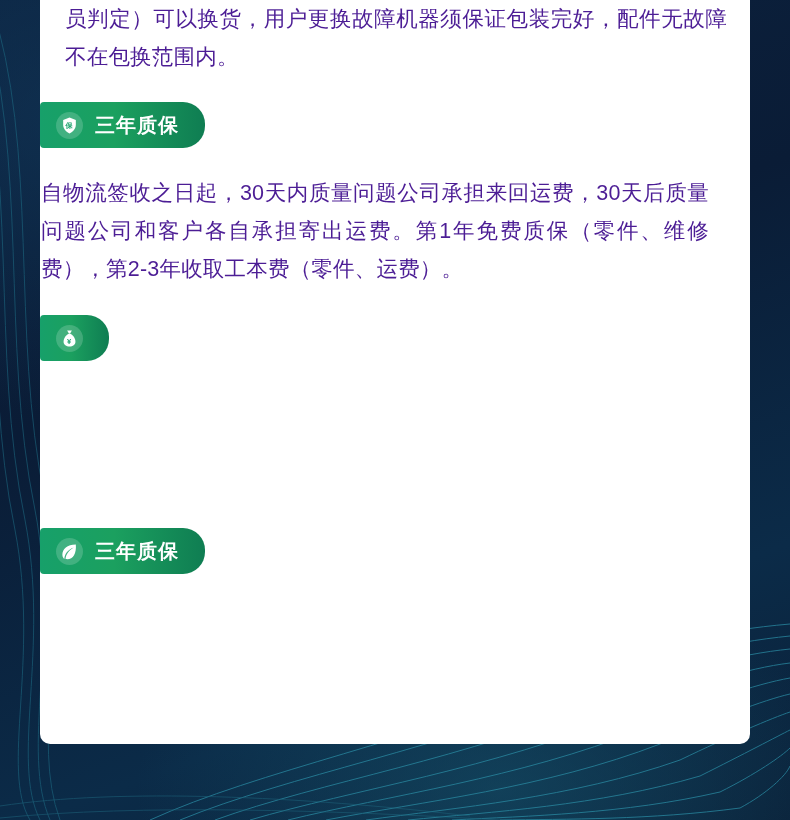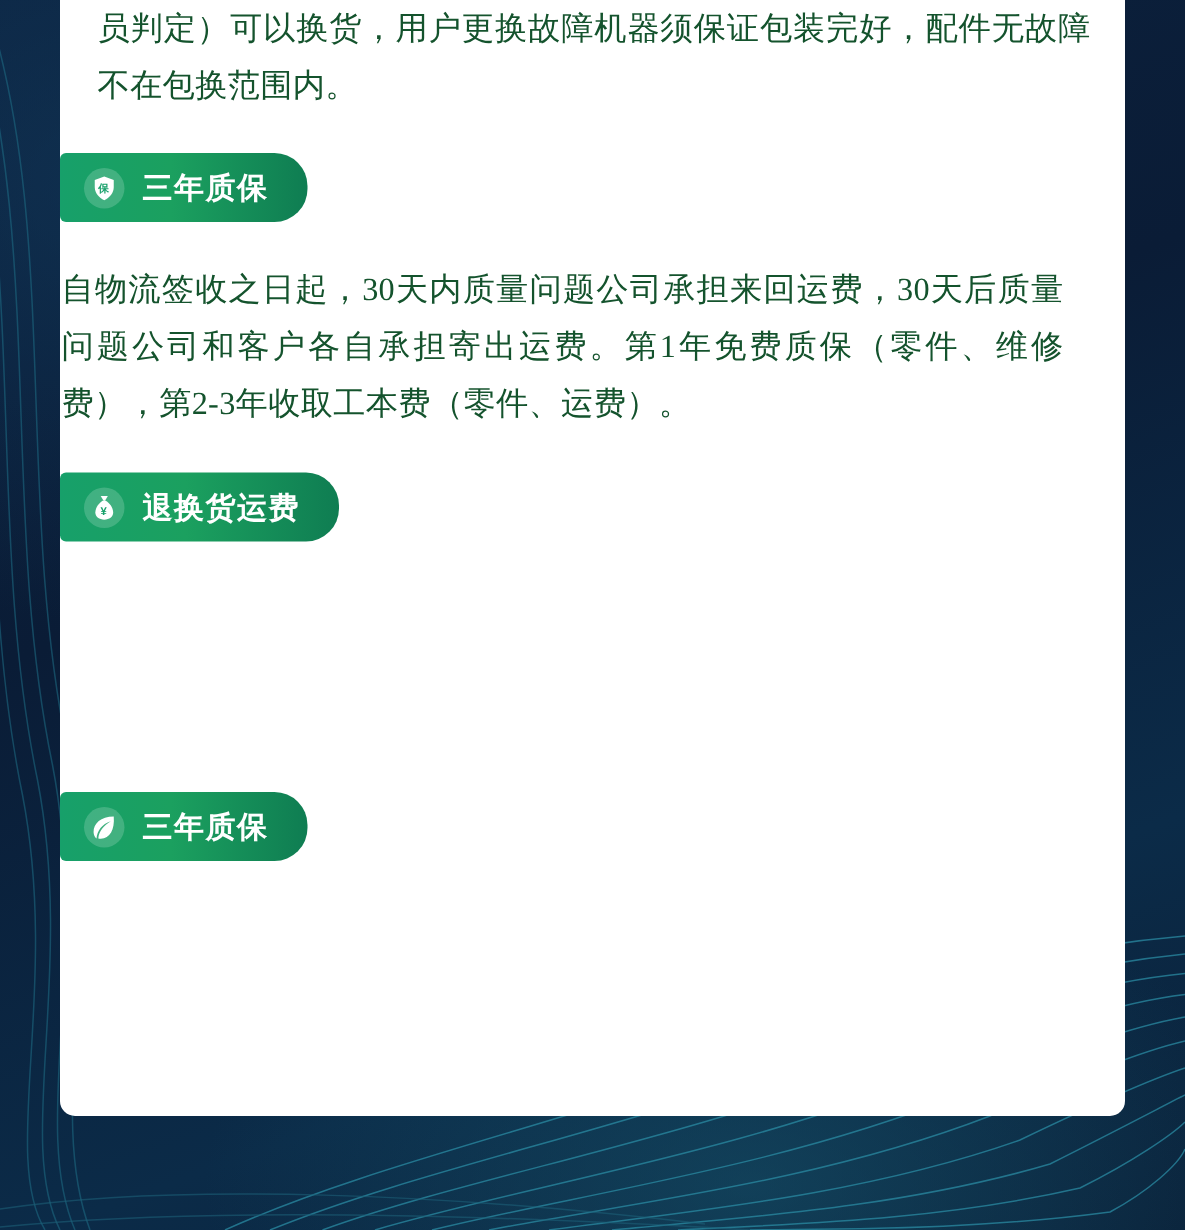--- a/index.html
+++ b/index.html
@@ -46,21 +46,21 @@
     left: 40px;
     top: -60px;
     width: 710px;
     height: 804px;
     background: #ffffff;
     border-radius: 10px;
     box-sizing: border-box;
     padding: 0 24px;
   }
   .body-text {
-    color: #14532d;
+    color: #4c1d95;
     font-size: 21.5px;
     line-height: 38px;
     letter-spacing: 0.2px;
     text-align: justify;
     margin: 0;
     padding: 0 1px;
   }
   .intro {
     position: absolute;
     left: 24px;
@@ -94,21 +94,20 @@
     background: rgba(255,255,255,0.18);
     display: inline-flex;
     align-items: center;
     justify-content: center;
     flex: 0 0 auto;
   }
   .sec-icon svg { display: block; }
   .sec-body {
     margin-top: 26px;
     width: 668px;
-    font-family: Liberation Serif, serif;
   }
 </style>
 </head>
 <body>
 
 <div class="page">
 
   <svg class="swirl-left" viewBox="0 0 120 820" preserveAspectRatio="none">
     <g fill="none" stroke="#1e6e86" stroke-width="1">
       <path d="M-10 0 C 40 150, 10 330, 45 500 C 70 630, 30 740, 60 820"></path>
@@ -156,21 +155,20 @@
 
     <div class="section" style="top:375px;">
       <div class="sec-label">
         <span class="sec-icon">
           <svg width="19" height="19" viewBox="0 0 24 24">
             <path d="M9 2 H15 L13 5.5 H11 Z" fill="#ffffff"></path>
             <path d="M12 5.5 C16.5 7.5 19.5 12 19.5 16 C19.5 19.6 16.2 22 12 22 C7.8 22 4.5 19.6 4.5 16 C4.5 12 7.5 7.5 12 5.5 Z" fill="#ffffff"></path>
             <text x="12" y="18.5" font-size="9.5" font-family="Liberation Sans, sans-serif" fill="#17a06a" text-anchor="middle">¥</text>
           </svg>
         </span>
-        <span>退换货运费</span>
       </div>
     </div>
 
     <div class="section" style="top:588px;">
       <div class="sec-label">
         <span class="sec-icon">
           <svg width="19" height="19" viewBox="0 0 24 24">
             <path d="M20 3 C 9 3, 3 9, 3 16 C 3 18.5, 4.2 20.5, 5.5 21.5 C 6 15, 10 9.5, 17.5 7 C 11.5 10.5, 7.5 15.5, 7 21.5 C 16 23, 21 15, 20 3 Z" fill="#ffffff"></path>
           </svg>
         </span>

